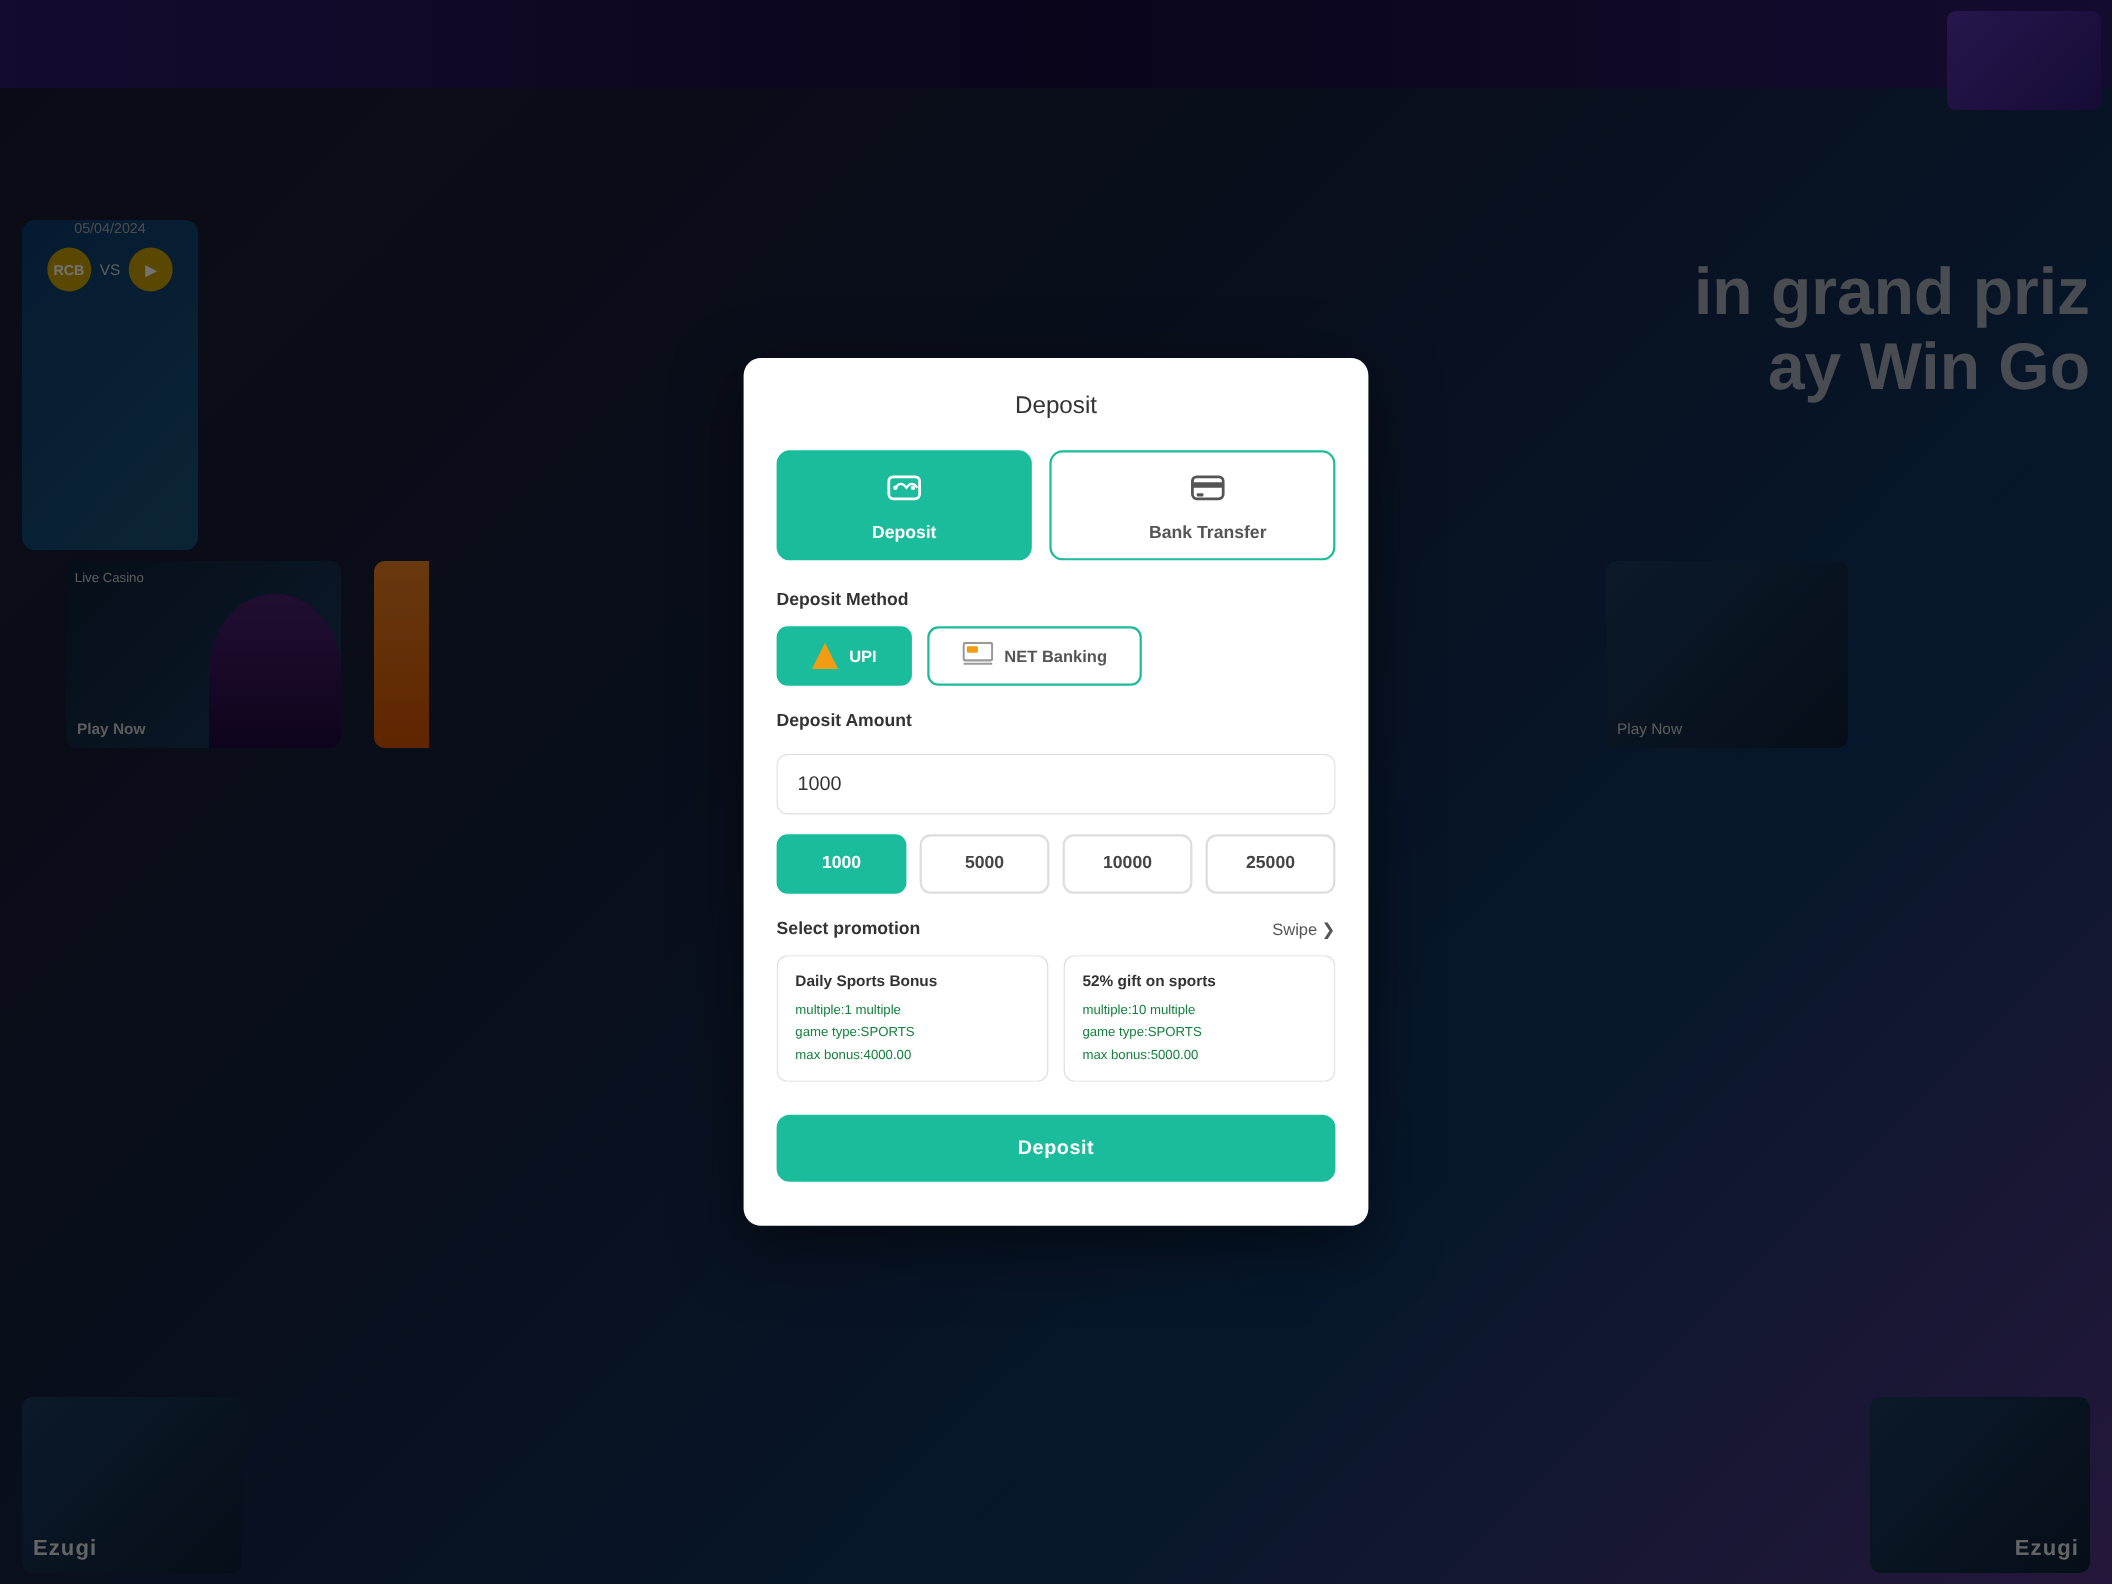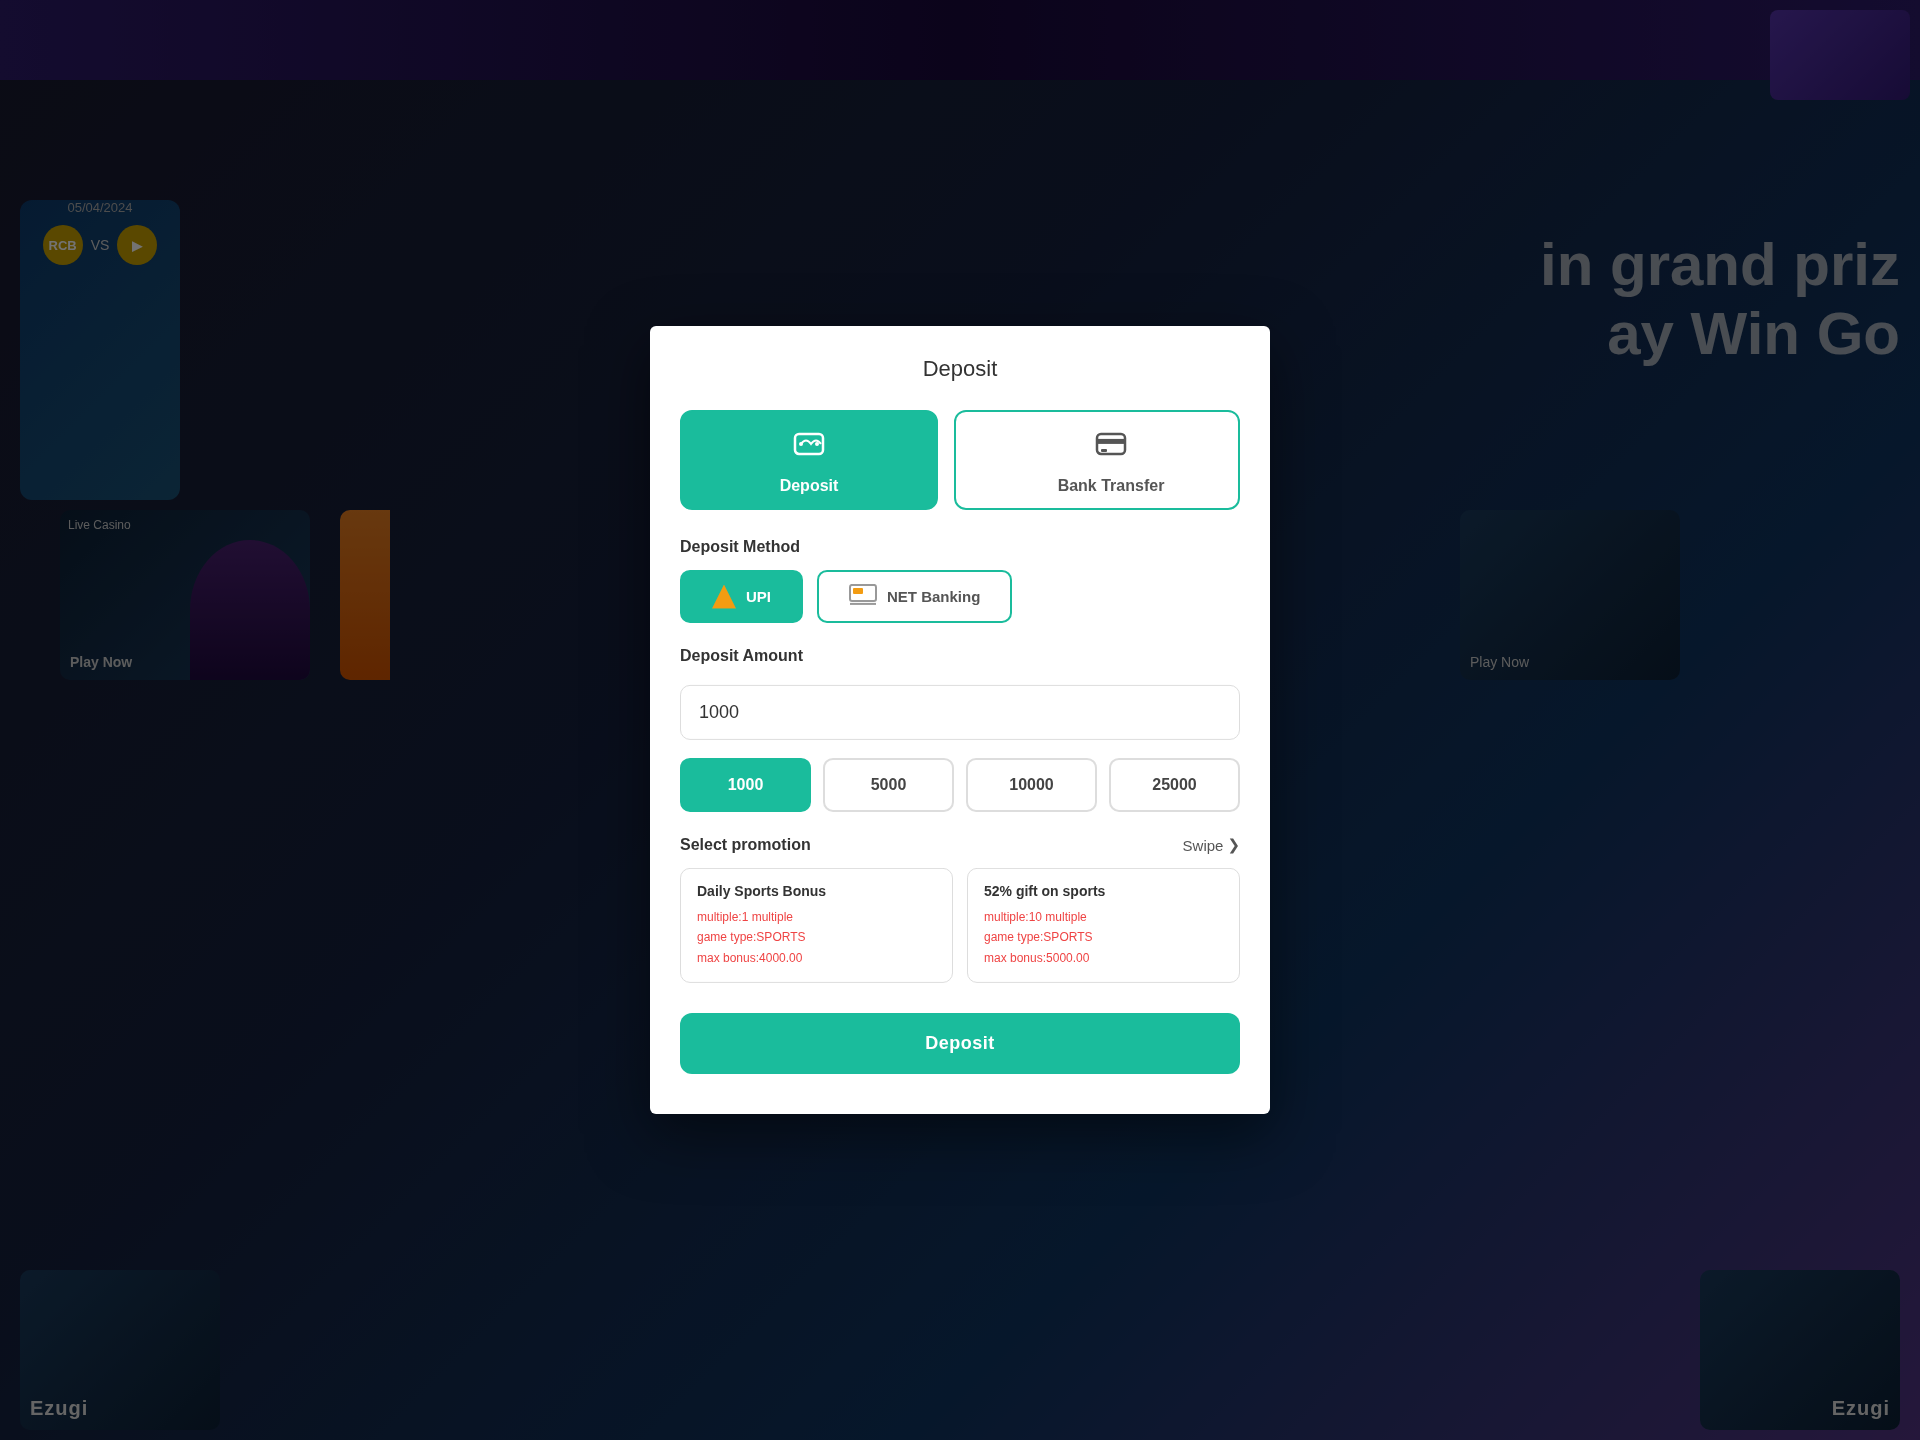--- a/index.html
+++ b/index.html
@@ -229,23 +229,23 @@
       background: rgba(0, 0, 0, 0.55);
       z-index: 10;
     }
 
     
     .modal {
       position: absolute;
       top: 50%;
       left: 50%;
       transform: translate(-50%, -50%);
-      width: 620px;
+      width: 568px;
       background: #fff;
-      border-radius: 6px;
+      border-radius: 16px;
       z-index: 20;
       padding: 30px 30px 40px;
       box-shadow: 0 20px 60px rgba(0,0,0,0.5);
     }
 
     .modal-title {
       text-align: center;
       font-size: 22px;
       color: #333;
       font-weight: 500;
@@ -417,21 +417,21 @@
 
     .promo-card-title {
       font-size: 14px;
       font-weight: 700;
       color: #333;
       margin-bottom: 8px;
     }
 
     .promo-card-detail {
       font-size: 12px;
-      color: #ef4444;
+      color: #15803d;
       line-height: 1.7;
     }
 
     
     .deposit-submit-btn {
       width: 100%;
       padding: 20px;
       background: #1abc9c;
       color: #fff;
       border: none;

